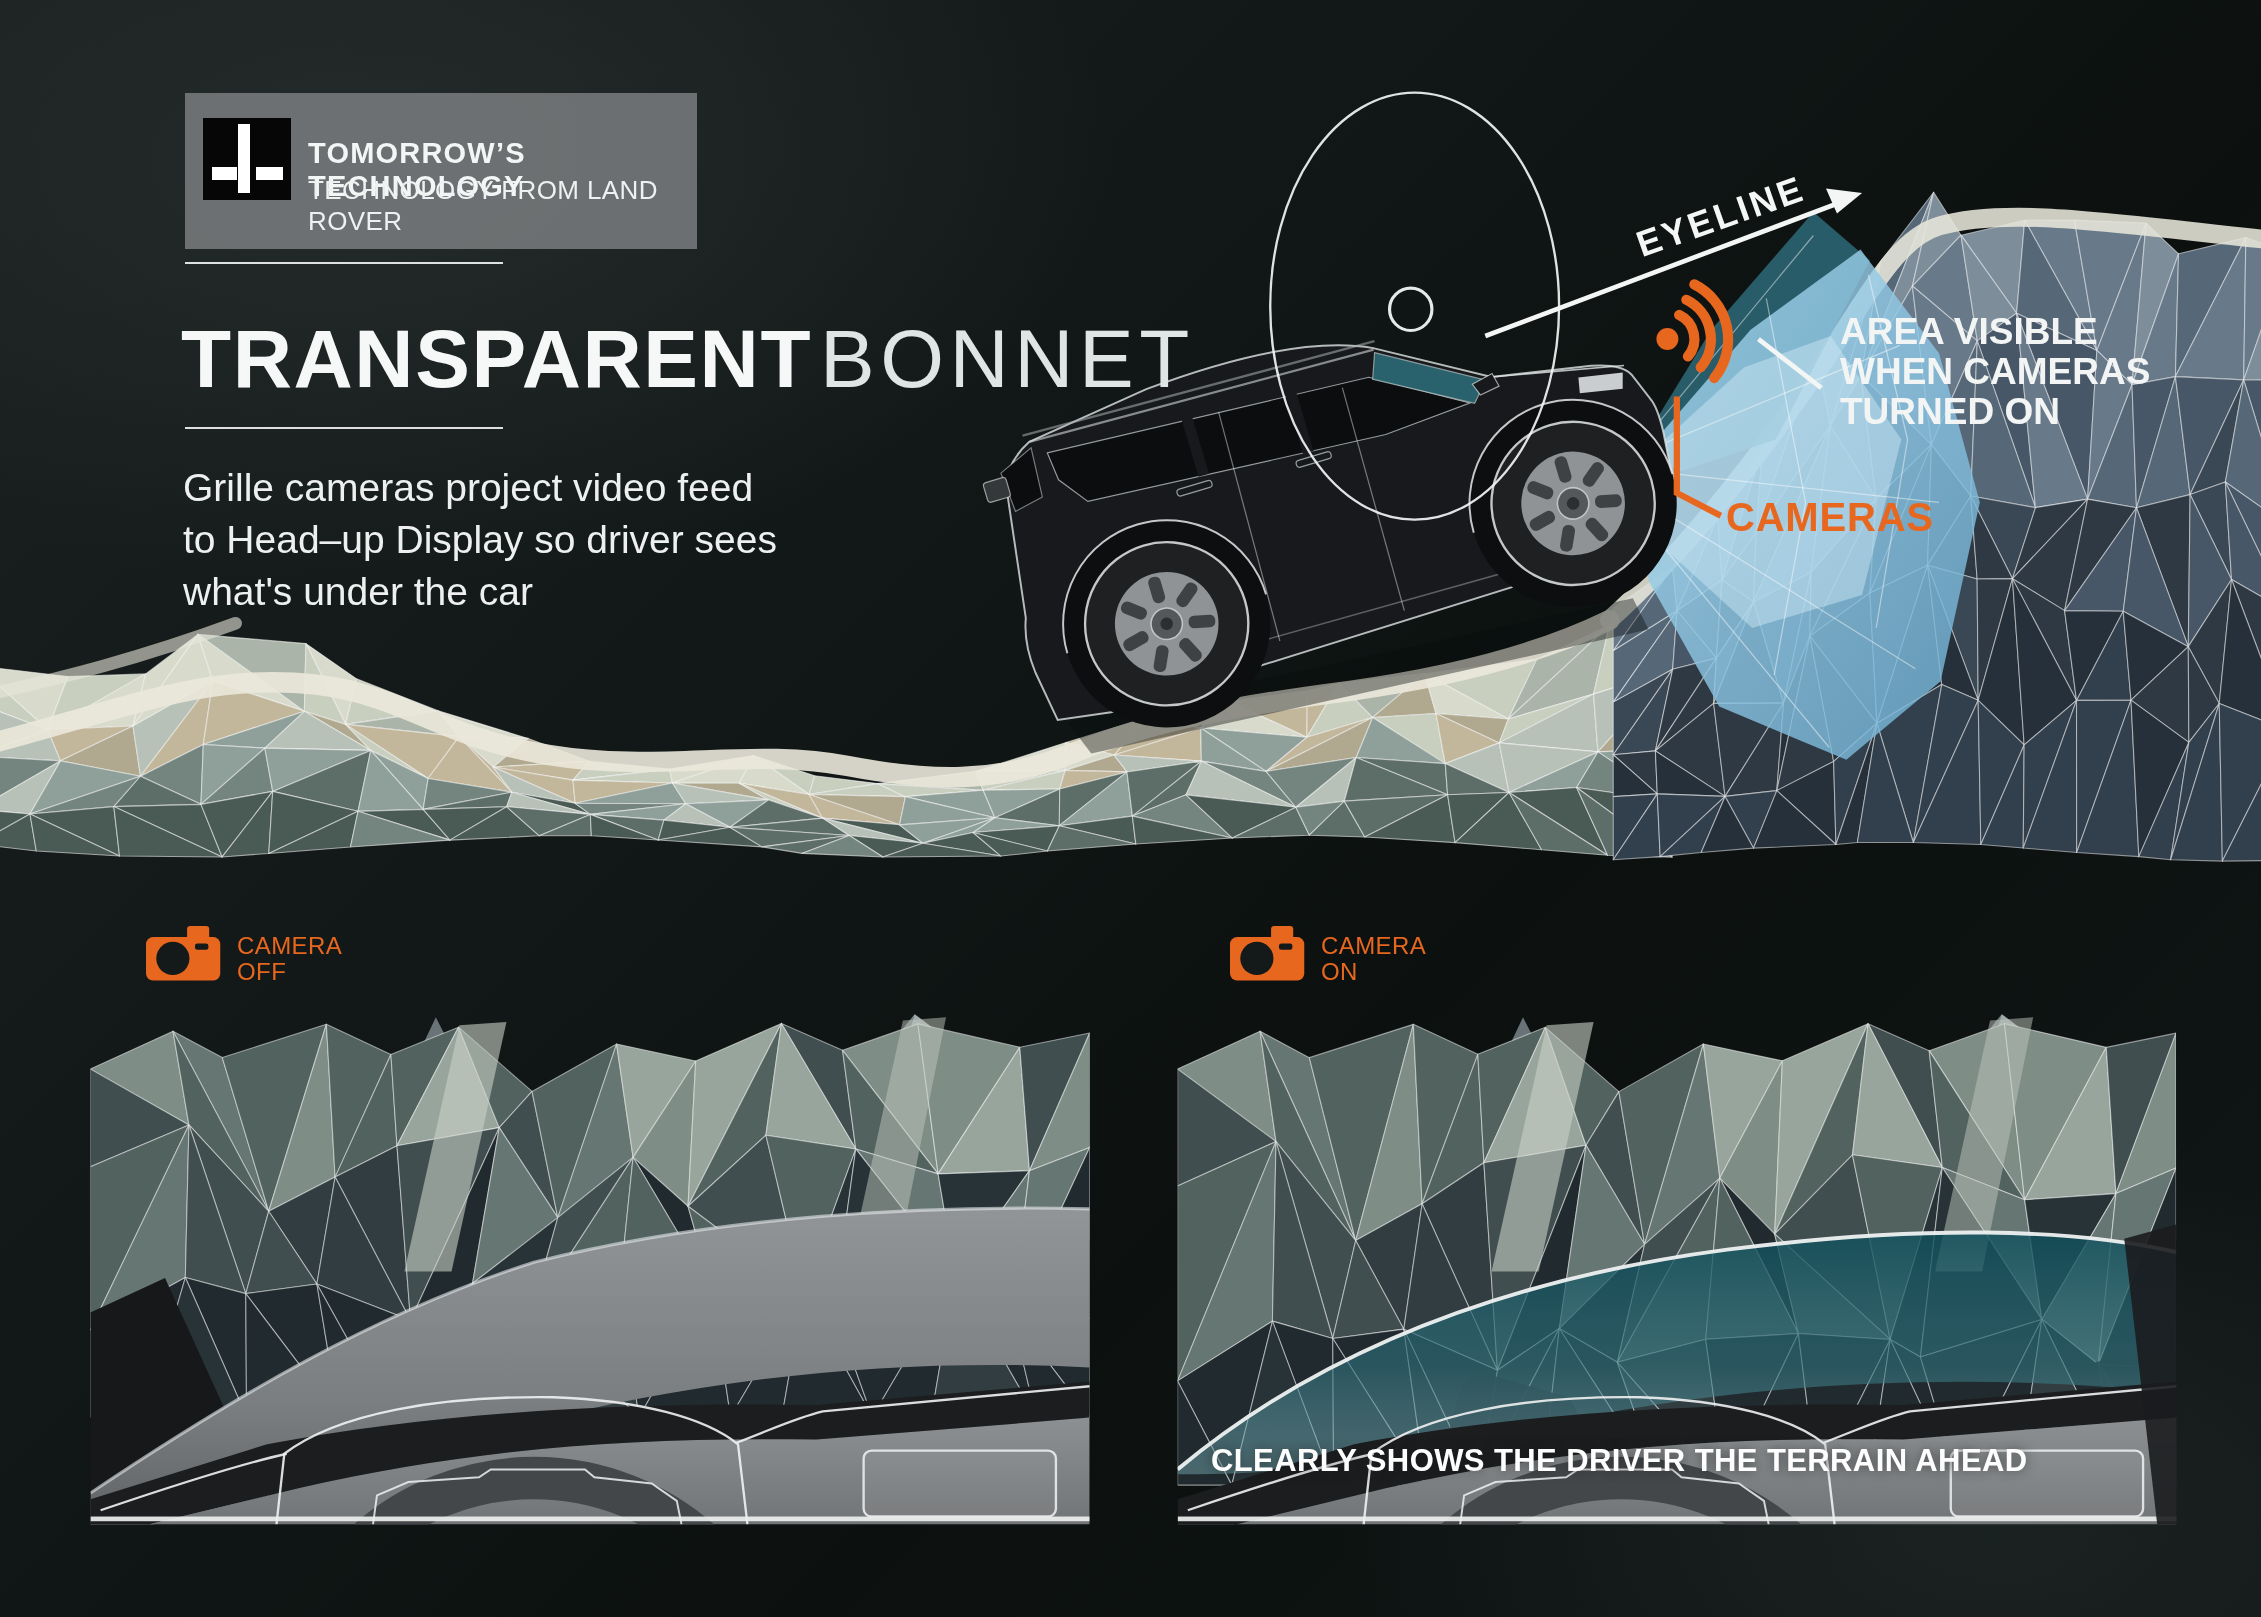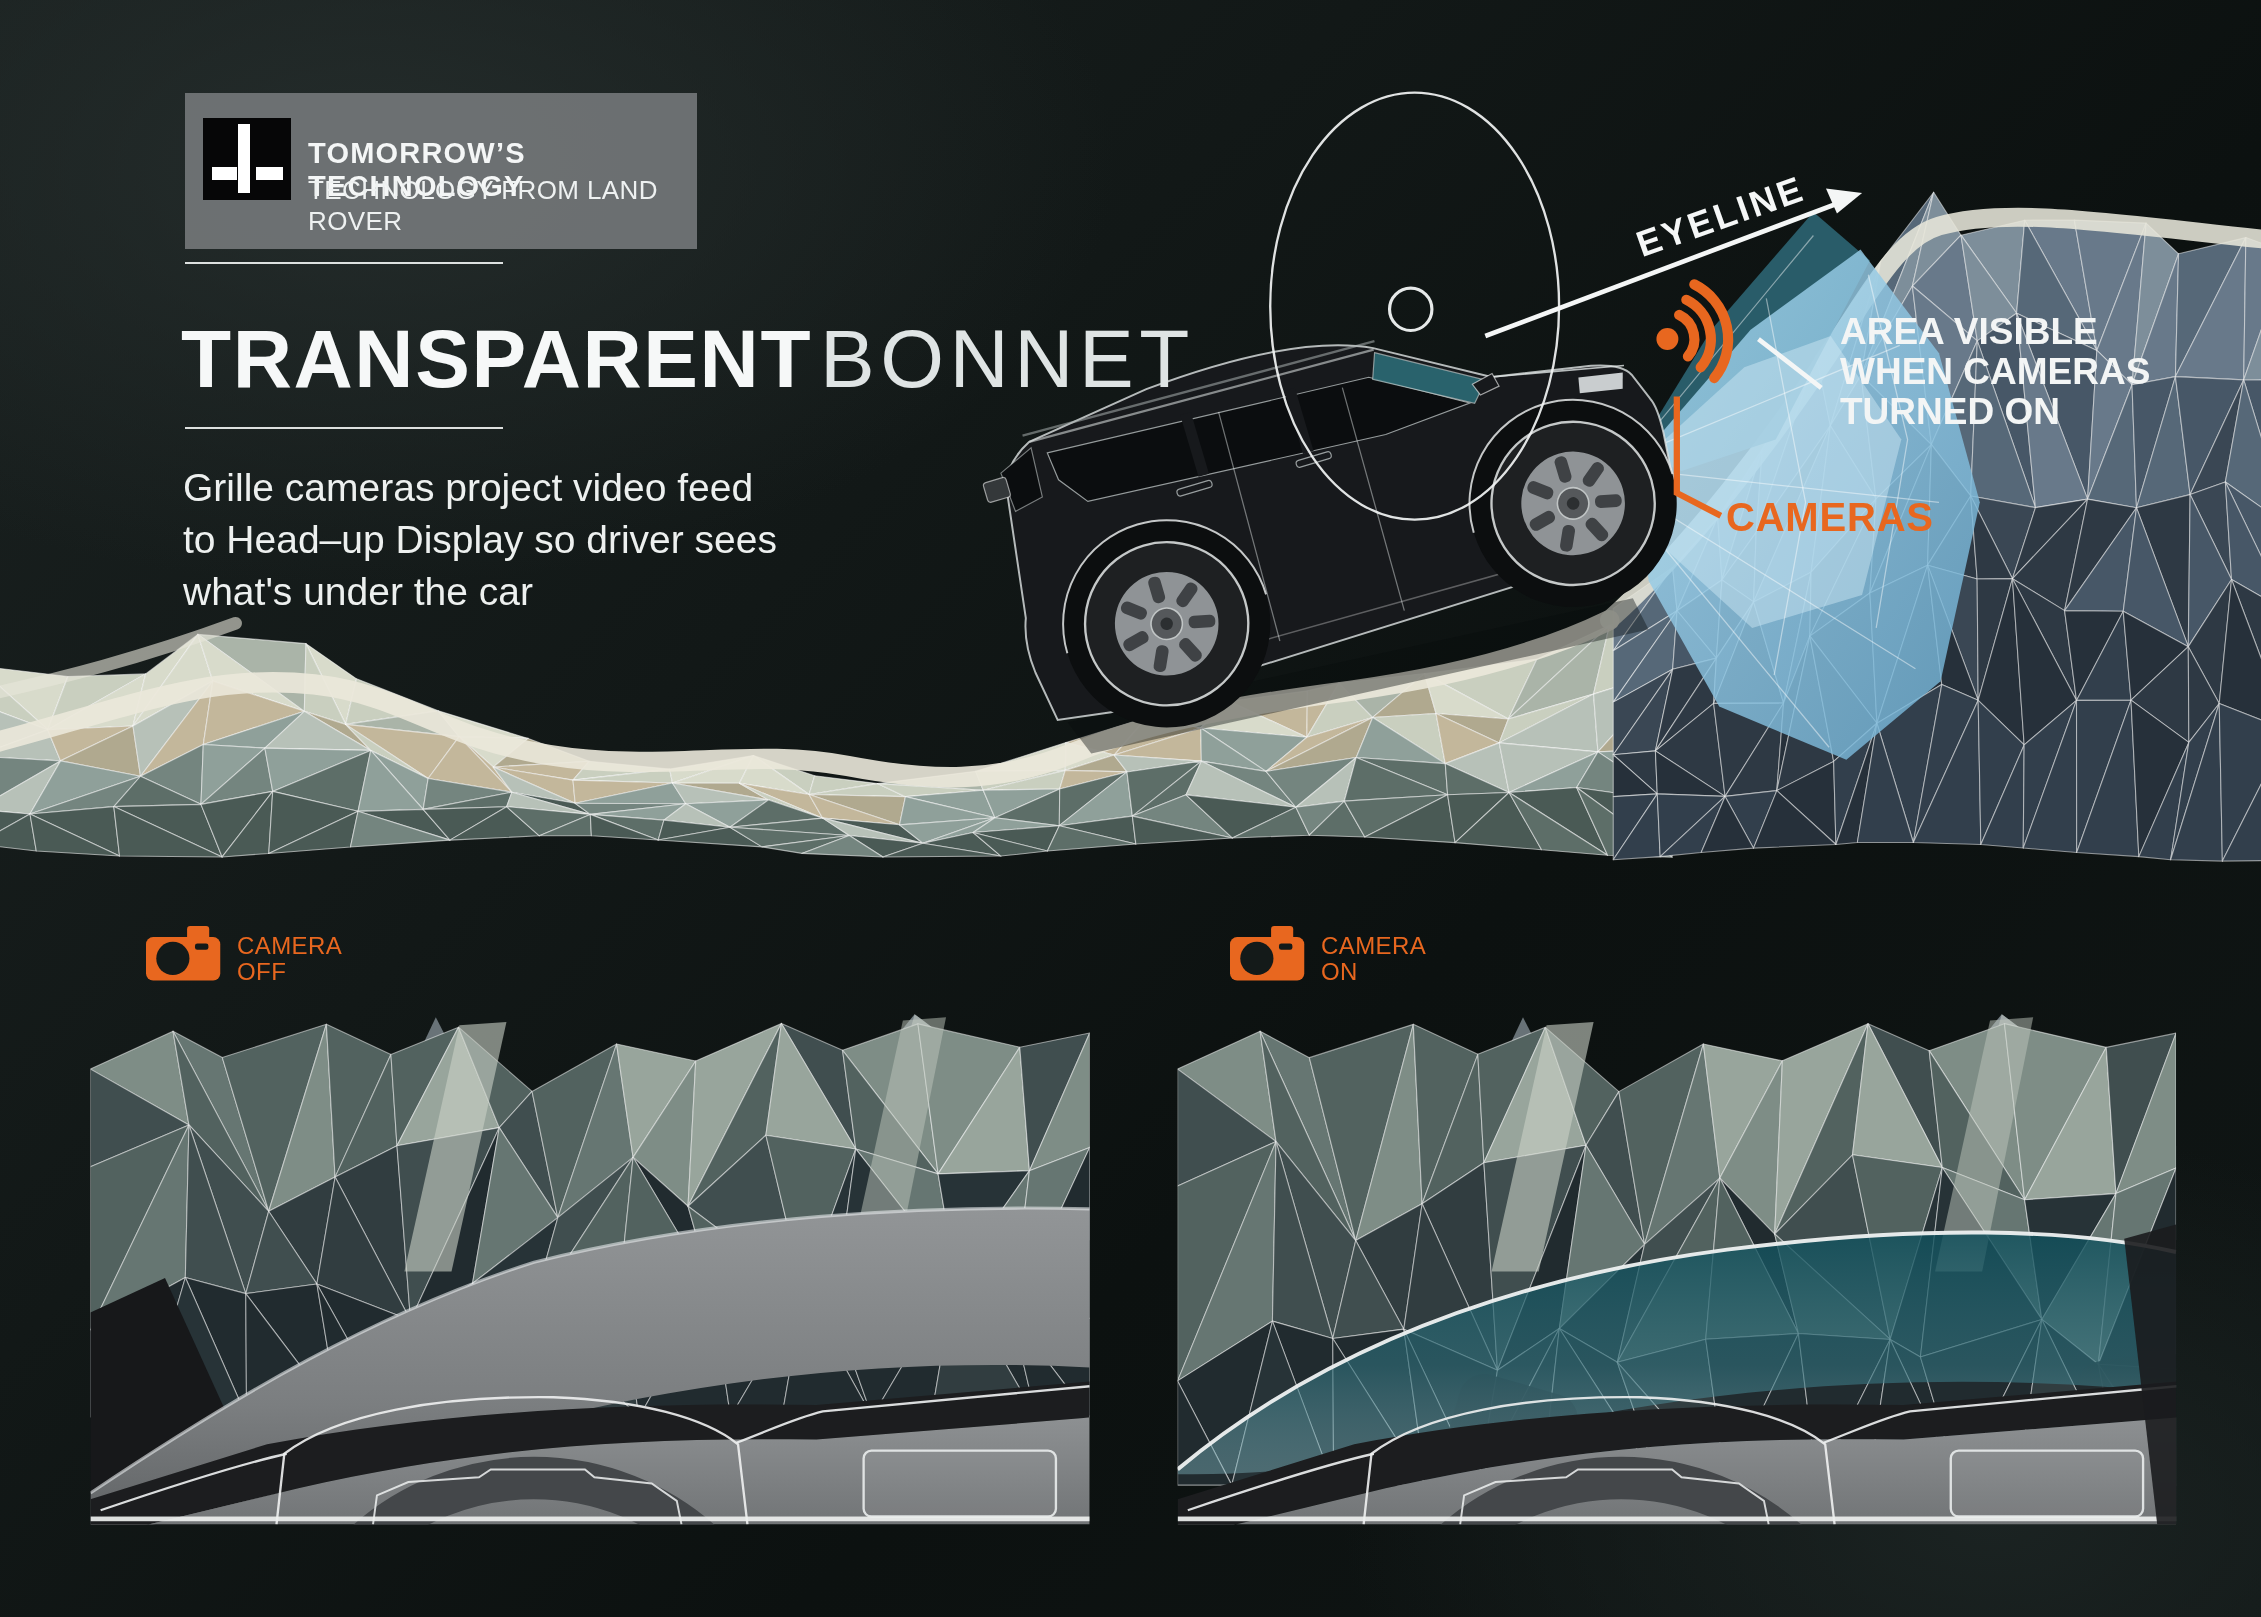--- a/index.html
+++ b/index.html
@@ -705,16 +705,17 @@
   <rect x="0" y="14" width="94" height="55" rx="9" fill="#E8671F"></rect>
   <circle cx="34" cy="41" r="21" fill="#141a19"></circle>
   <rect x="62" y="22" width="17" height="8" rx="3" fill="#141a19"></rect>
 </svg>
 <div class="camlabel" style="left:1321px;top:933px;">
   <span>CAMERA</span>
   <span>ON</span>
 </div>
 
 <div class="txt caption">
+  <span>CLEARLY SHOWS THE DRIVER THE TERRAIN AHEAD</span>
 </div>
 
 </div>
 
 
 </body></html>

